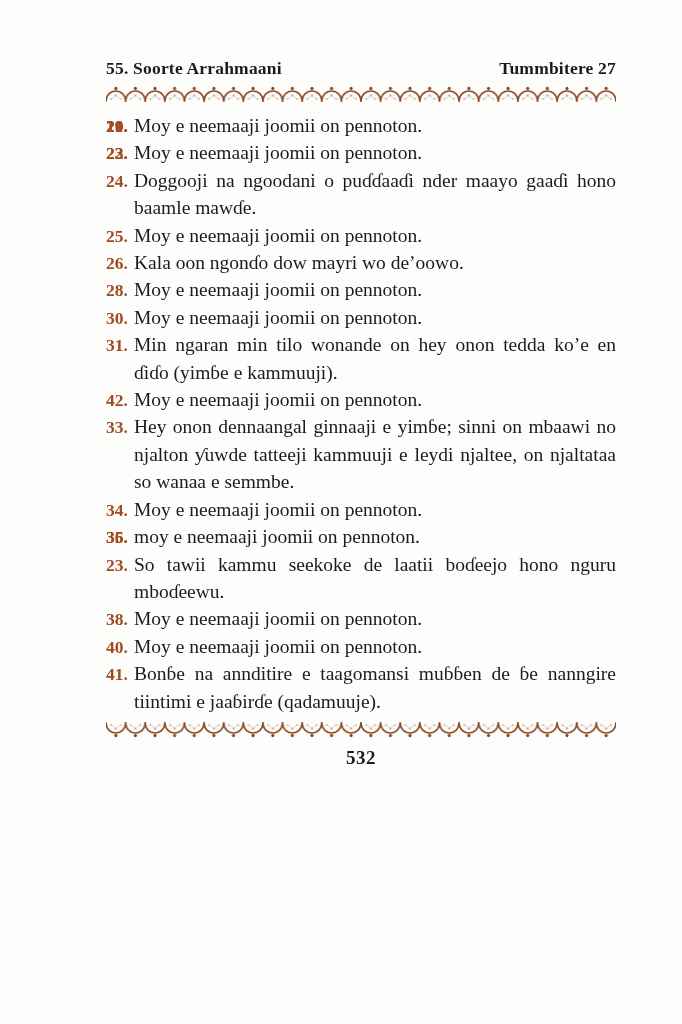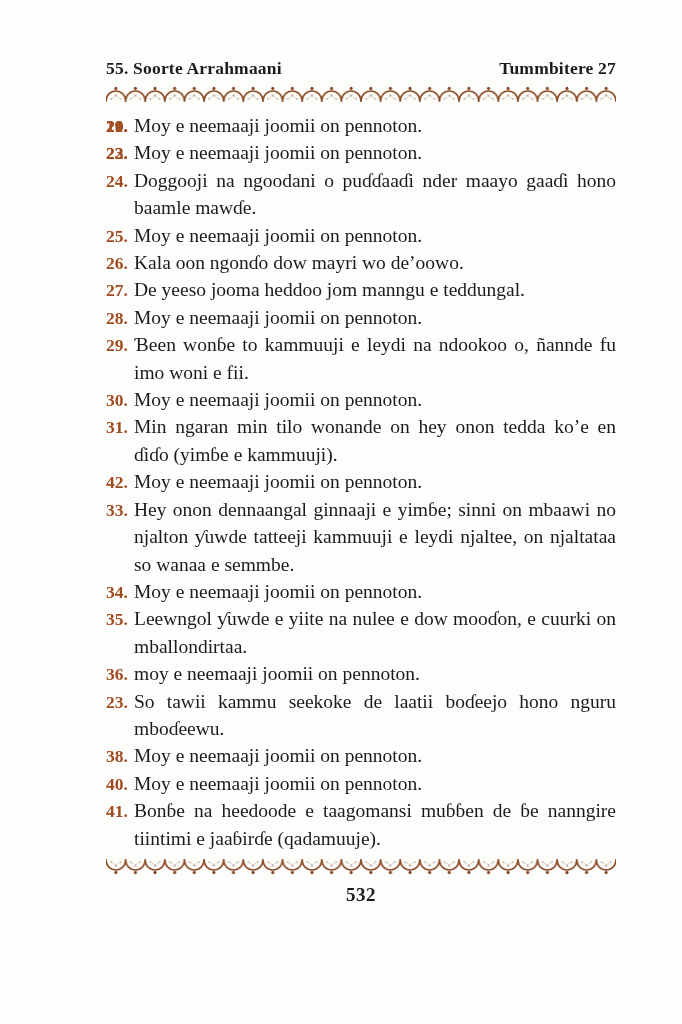--- a/index.html
+++ b/index.html
@@ -101,34 +101,26 @@
   <p class="verse">
     <span class="vnum">25.</span>
     <span class="vtext">Moy e neemaaji joomii on pennoton.</span>
   </p>
 
   <p class="verse">
     <span class="vnum">26.</span>
     <span class="vtext">Kala oon ngonɗo dow mayri wo de’oowo.</span>
   </p>
 
-  <p class="verse">
-    <span class="vnum">27.</span>
-    <span class="vtext">De yeeso jooma heddoo jom manngu e teddungal.</span>
-  </p>
 
   <p class="verse">
     <span class="vnum">28.</span>
     <span class="vtext">Moy e neemaaji joomii on pennoton.</span>
   </p>
 
-  <p class="verse">
-    <span class="vnum">29.</span>
-    <span class="vtext">Ɓeen wonɓe to kammuuji e leydi na ndookoo o, ñannde fu imo woni e fii.</span>
-  </p>
 
   <p class="verse">
     <span class="vnum">30.</span>
     <span class="vtext">Moy e neemaaji joomii on pennoton.</span>
   </p>
 
   <p class="verse">
     <span class="vnum">31.</span>
     <span class="vtext">Min ngaran min tilo wonande on hey onon tedda ko’e en ɗiɗo (yimɓe e kammuuji).</span>
   </p>
@@ -143,21 +135,20 @@
     <span class="vtext">Hey onon dennaangal ginnaaji e yimɓe; sinni on mbaawi no njalton ƴuwde tatteeji kammuuji e leydi njaltee, on njaltataa so wanaa e semmbe.</span>
   </p>
 
   <p class="verse">
     <span class="vnum">34.</span>
     <span class="vtext">Moy e neemaaji joomii on pennoton.</span>
   </p>
 
   <p class="verse">
     <span class="vnum">35.</span>
-    <span class="vtext">Leewngol ƴuwde e yiite na nulee e dow mooɗon, e cuurki on mballondirtaa.</span>
   </p>
 
   <p class="verse">
     <span class="vnum">36.</span>
     <span class="vtext">moy e neemaaji joomii on pennoton.</span>
   </p>
 
   <p class="verse">
     <span class="vnum">23.</span>
     <span class="vtext">So tawii kammu seekoke de laatii boɗeejo hono nguru mboɗeewu.</span>
@@ -169,21 +160,21 @@
   </p>
 
 
   <p class="verse">
     <span class="vnum">40.</span>
     <span class="vtext">Moy e neemaaji joomii on pennoton.</span>
   </p>
 
   <p class="verse">
     <span class="vnum">41.</span>
-    <span class="vtext">Bonɓe na heedoode e taagomansi muɓɓen de ɓe nanngire tiintimi e jaaɓirɗe (qadamuuje).</span>
+    <span class="vtext">Bonɓe na annditire e taagomansi muɓɓen de ɓe nanngire tiintimi e jaaɓirɗe (qadamuuje).</span>
   </p>
 </div>
 
   <svg class="ornament bottom" viewBox="0 0 546 17" preserveAspectRatio="none" xmlns="http://www.w3.org/2000/svg">
     <g transform="translate(0,17) scale(1,-1)">
       <rect x="0" y="0" width="546" height="17" fill="url(#lace)"></rect>
     </g>
   </svg>
 
   <div class="pageno">532</div>

